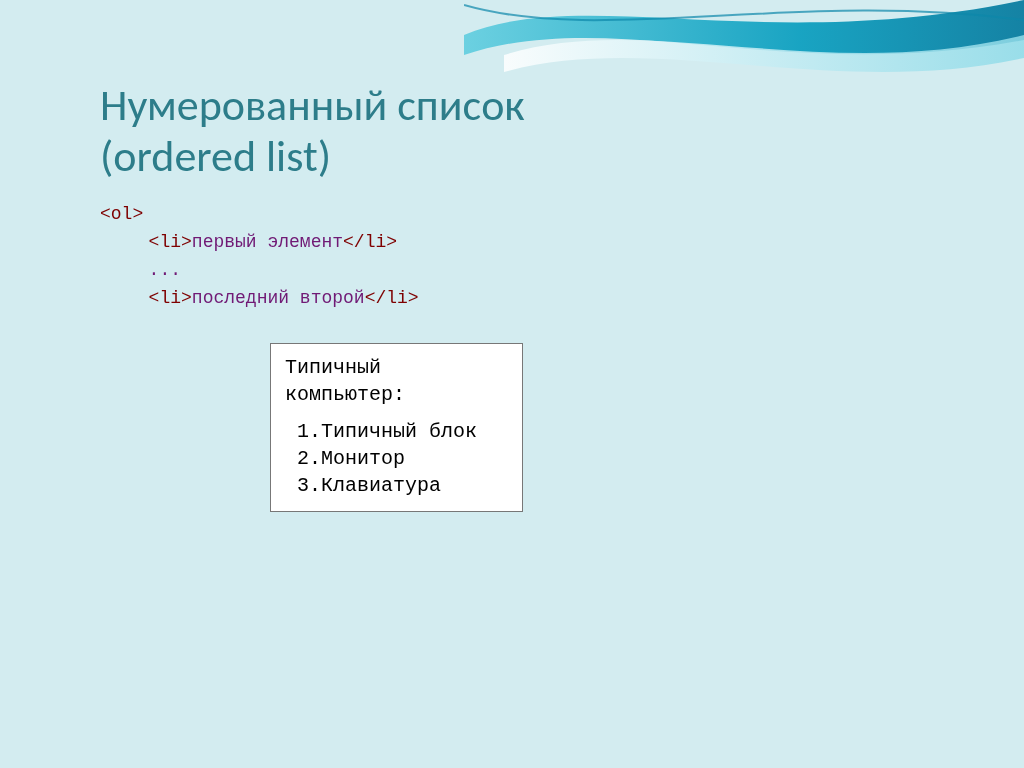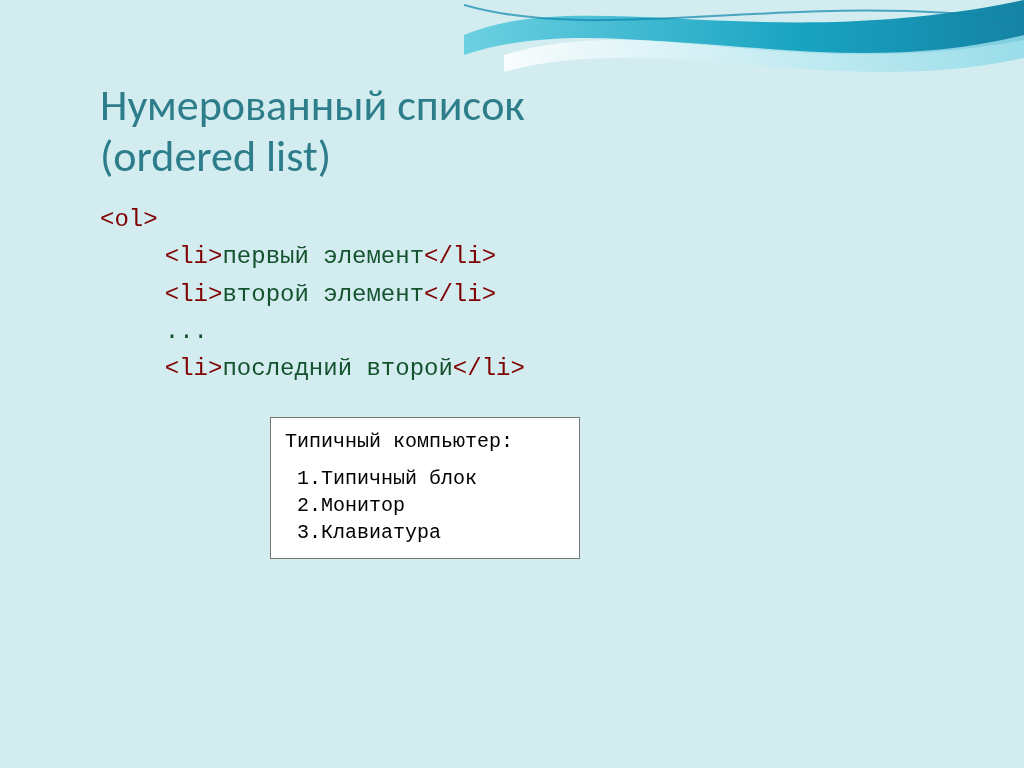--- a/index.html
+++ b/index.html
@@ -29,39 +29,39 @@
     color: #2d7d8a;
     font-weight: 400;
     font-size: 44px;
     line-height: 1.15;
     margin-bottom: 20px;
   }
 
   
   .code {
     font-family: "Courier New", monospace;
-    font-size: 24px;
+    font-size: 18px;
     color: #000;
     line-height: 1.55;
   }
   .code .tag   { color: #7e0000; }   
-  .code .text  { color: #14532d; }
+  .code .text  { color: #701a75; }
   .code .tab   { display: inline-block; width: 3.5ch; }
 
   
   .example {
     margin-top: 30px;
     margin-left: 170px;
     background: #ffffff;
     border: 1px solid #777;
     padding: 10px 14px 12px 14px;
     font-family: "Courier New", monospace;
     font-size: 20px;
     color: #000;
-    width: 310px;
+    width: 253px;
     line-height: 1.35;
   }
   .example .header { margin-bottom: 10px; }
   .example .row { white-space: pre; }
 </style>
 </head>
 <body>
 
 <div class="swoosh" style="top:0; right:0;">
   <svg width="560" height="120" viewBox="0 0 560 120">
@@ -92,24 +92,20 @@
   <div class="code">
     <div>
       <span class="tag">&lt;ol&gt;</span>
     </div>
 
     <div>
       <span class="tab"></span>
       <span class="tag">&lt;li&gt;</span><span class="text">первый элемент</span><span class="tag">&lt;/li&gt;</span>
     </div>
 
-    <div>
-      <span class="tab"></span>
-      <span class="tag">&lt;li&gt;</span><span class="text">второй элемент</span><span class="tag">&lt;/li&gt;</span>
-    </div>
 
     <div>
       <span class="tab"></span>
       <span class="text">...</span>
     </div>
 
     <div>
       <span class="tab"></span>
       <span class="tag">&lt;li&gt;</span><span class="text">последний второй</span><span class="tag">&lt;/li&gt;</span>
     </div>

